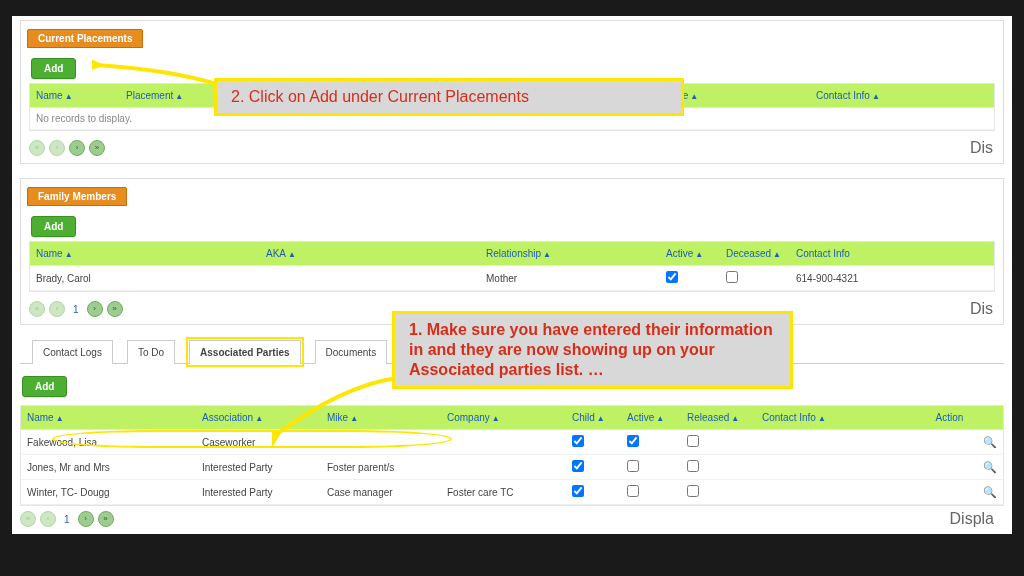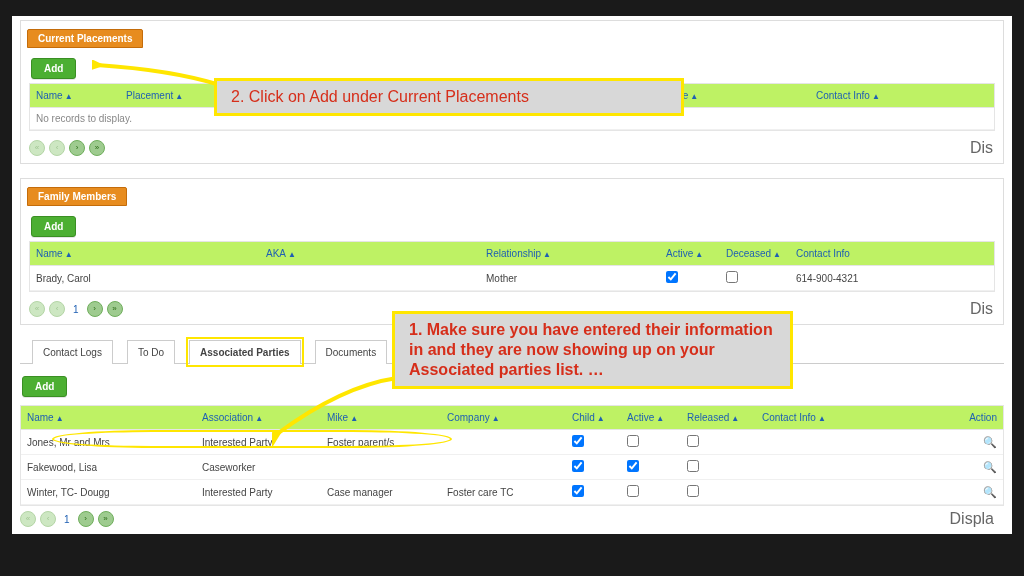--- a/index.html
+++ b/index.html
@@ -303,42 +303,42 @@
         <thead>
           <tr>
             <th><span>Name</span><span class="sort">▲</span></th>
             <th><span>Association</span><span class="sort">▲</span></th>
             <th><span>Mike</span><span class="sort">▲</span></th>
             <th><span>Company</span><span class="sort">▲</span></th>
             <th><span>Child</span><span class="sort">▲</span></th>
             <th><span>Active</span><span class="sort">▲</span></th>
             <th><span>Released</span><span class="sort">▲</span></th>
             <th><span>Contact Info</span><span class="sort">▲</span></th>
-            <th style="text-align:right"><span>Action</span></th>
+            <th style="text-align:center"><span>Action</span></th>
           </tr>
         </thead>
         <tbody id="assoc-rows">
             <tr>
+              <td>Fakewood, Lisa</td>
+              <td>Caseworker</td>
+              <td></td>
+              <td></td>
+              <td><input type="checkbox" class="chk" checked="" style=""></td>
+              <td><input type="checkbox" class="chk" checked="" style=""></td>
+              <td><input type="checkbox" class="chk" style=""></td>
+              <td></td>
+              <td style="text-align:right"><span class="mag">🔍</span></td>
+            </tr>
+            <tr>
               <td>Jones, Mr and Mrs</td>
               <td>Interested Party</td>
               <td>Foster parent/s</td>
               <td></td>
               <td><input type="checkbox" class="chk" checked="" style=""></td>
               <td><input type="checkbox" class="chk" style=""></td>
-              <td><input type="checkbox" class="chk" style=""></td>
-              <td></td>
-              <td style="text-align:right"><span class="mag">🔍</span></td>
-            </tr>
-            <tr>
-              <td>Fakewood, Lisa</td>
-              <td>Caseworker</td>
-              <td></td>
-              <td></td>
-              <td><input type="checkbox" class="chk" checked="" style=""></td>
-              <td><input type="checkbox" class="chk" checked="" style=""></td>
               <td><input type="checkbox" class="chk" style=""></td>
               <td></td>
               <td style="text-align:right"><span class="mag">🔍</span></td>
             </tr>
             <tr>
               <td>Winter, TC- Dougg</td>
               <td>Interested Party</td>
               <td>Case manager</td>
               <td>Foster care TC</td>
               <td><input type="checkbox" class="chk" checked="" style=""></td>

